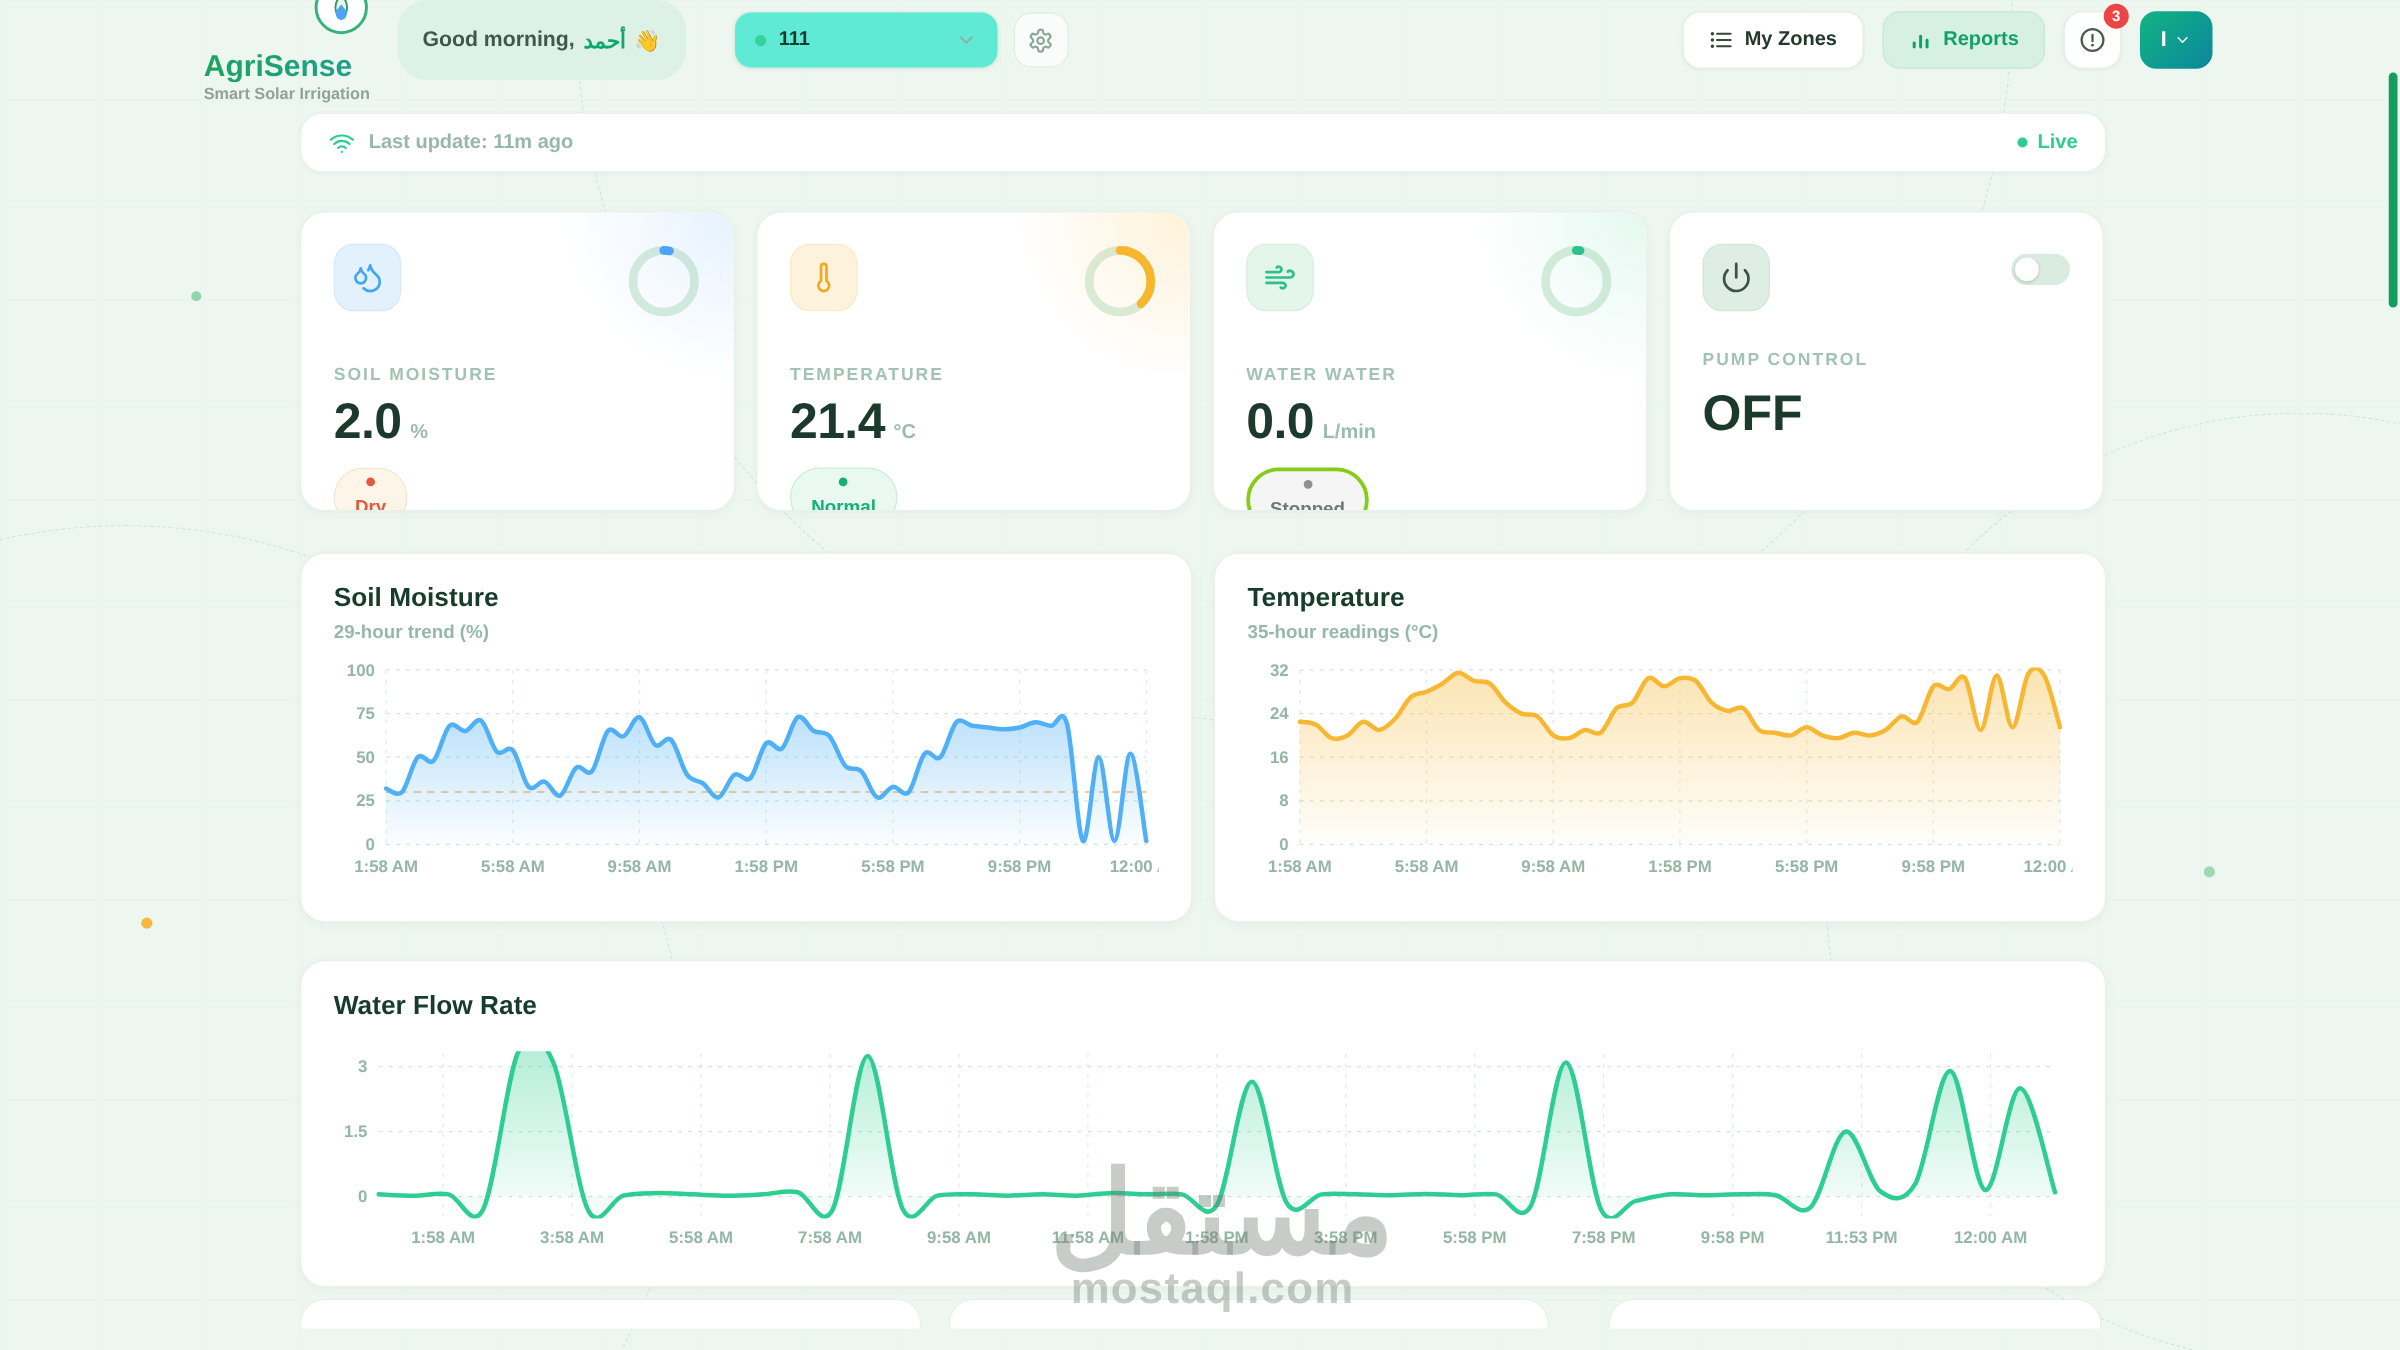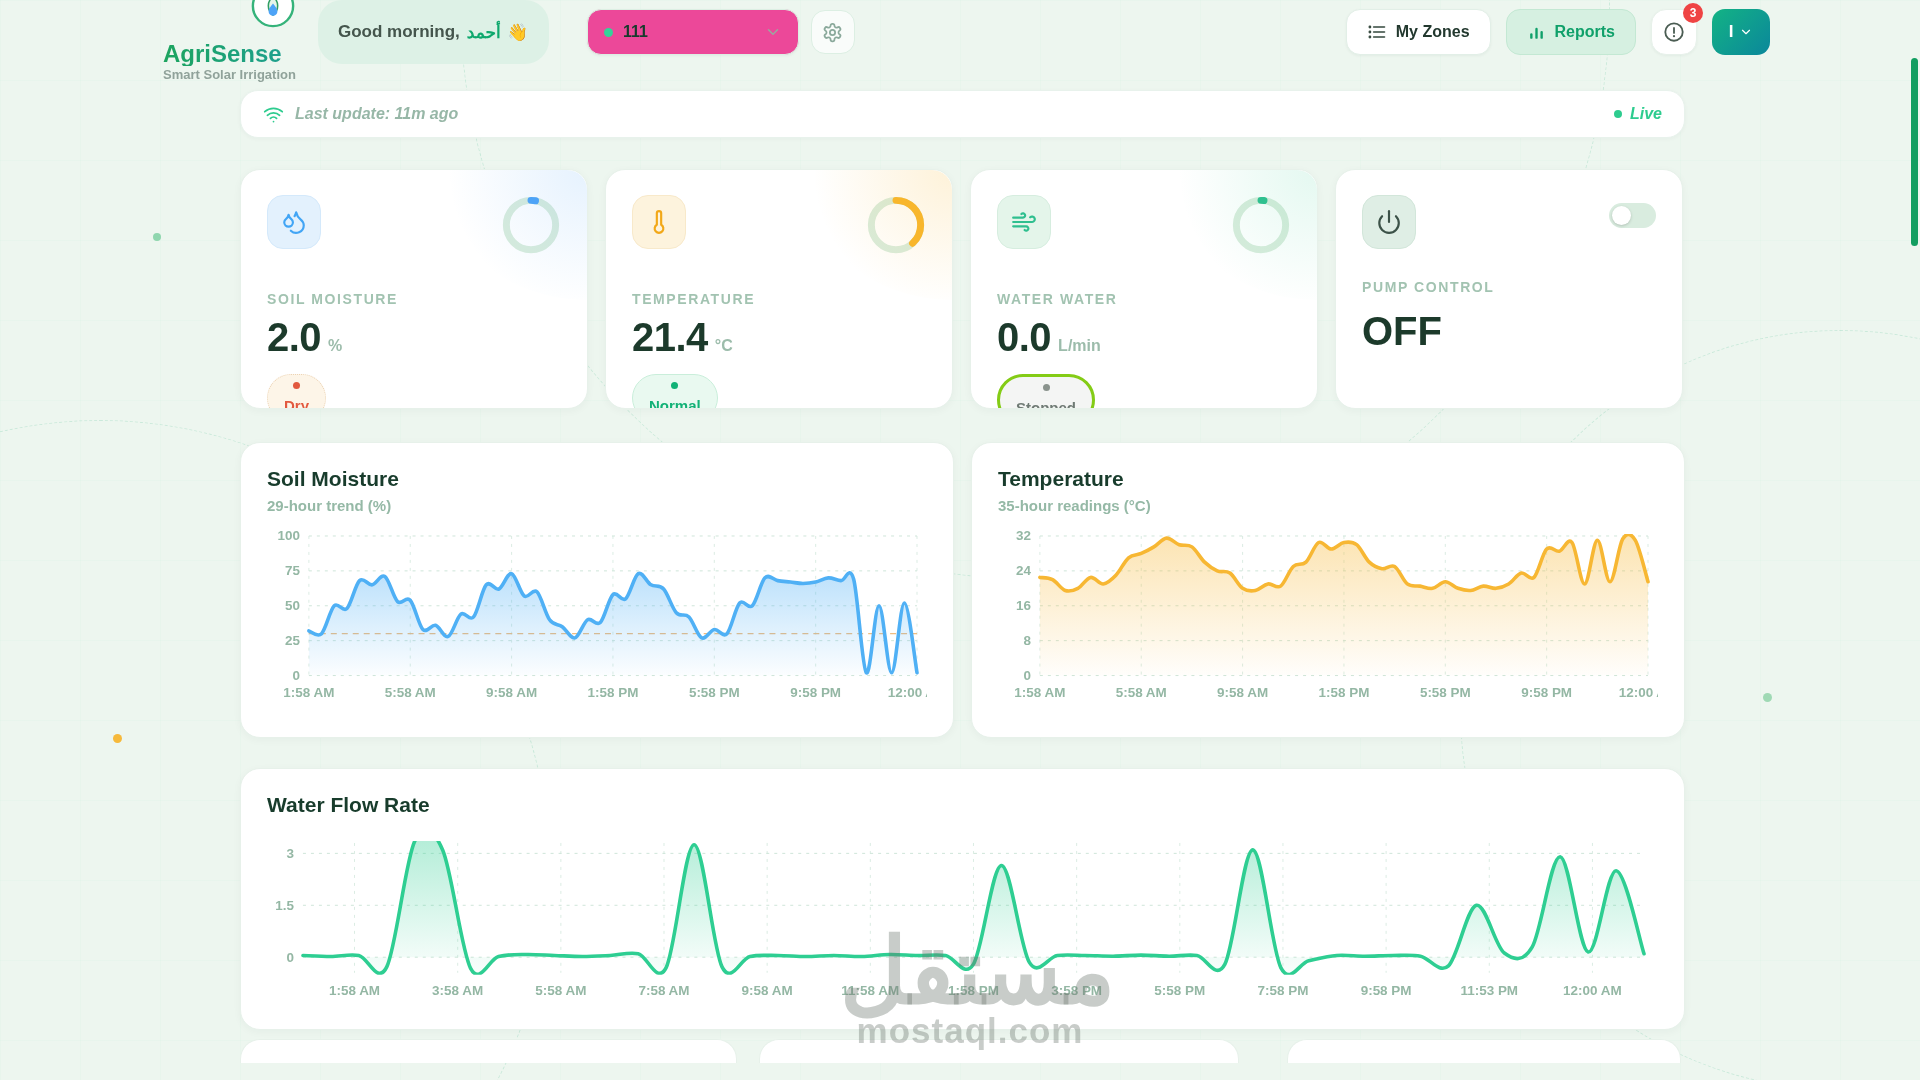--- a/index.html
+++ b/index.html
@@ -24,21 +24,21 @@
   .header{position:relative;display:flex;align-items:center;height:64px;padding:0 150px 0 163px;}
   .brand{display:flex;align-items:flex-end;gap:12px;flex-direction:column;}
   .logo-badge{width:46px;height:46px;}
   .brand-text{line-height:1.05;}
   .brand-name{font-size:24px;font-weight:800;
     background:linear-gradient(90deg,#1ca45e,#1e9f93);-webkit-background-clip:text;background-clip:text;color:transparent;}
   .brand-tag{font-size:13px;color:#90a29a;font-weight:600;margin-top:2px;}
   .greeting{display:flex;align-items:center;height:64px;background:#ddf1e6;border-radius:24px;
     padding:0 20px;margin-left:22px;font-size:17px;font-weight:600;color:#44554c;gap:7px;}
   .greeting .uname{color:#0ea86d;font-weight:700;}
-  .zone-select{display:flex;align-items:center;height:46px;width:212px;background:#ec4899;
+  .zone-select{display:flex;align-items:center;height:46px;width:212px;background:#5eead4;
     border:1px solid #dcefe3;border-radius:14px;margin-left:38px;padding:0 16px;gap:10px;
     box-shadow:0 1px 3px rgba(23,59,44,.05);cursor:pointer;}
   .zone-dot{width:9px;height:9px;border-radius:50%;background:#34d399;}
   .zone-val{font-size:16px;font-weight:700;color:#173b2c;flex:1;}
   .icon-btn{display:flex;align-items:center;justify-content:center;width:44px;height:44px;
     border:1px solid #dcefe3;border-radius:14px;background:rgba(255,255,255,.65);margin-left:12px;cursor:pointer;}
   .header-right{margin-left:auto;display:flex;align-items:center;gap:15px;}
   .btn{display:flex;align-items:center;gap:9px;height:46px;border-radius:14px;padding:0 20px;
     font-size:16px;font-weight:700;cursor:pointer;}
   .btn-zones{background:#fff;border:1px solid #e2efe7;color:#22382e;box-shadow:0 1px 3px rgba(23,59,44,.05);}
@@ -48,21 +48,21 @@
     box-shadow:0 1px 3px rgba(23,59,44,.05);}
   .alert-badge{position:absolute;top:-7px;right:-7px;min-width:20px;height:20px;border-radius:50%;
     background:#ef4444;color:#fff;font-size:12px;font-weight:700;display:flex;align-items:center;justify-content:center;}
   .avatar-btn{display:flex;align-items:center;justify-content:center;gap:6px;width:58px;height:46px;
     border-radius:13px;background:linear-gradient(135deg,#13b384,#0b879b);color:#fff;
     font-size:17px;font-weight:700;cursor:pointer;border:none;}
 
   
   .main{position:relative;width:1445px;margin-left:240px;}
   .status-bar{display:flex;align-items:center;height:48px;background:#fff;border:1px solid #e8f2ec;
-    border-radius:18px;margin-top:26px;padding:0 22px;box-shadow:0 1px 4px rgba(23,59,44,.04);font-style:italic;}
+    border-radius:18px;margin-top:26px;padding:0 22px;box-shadow:0 1px 4px rgba(23,59,44,.04);}
   .status-text{font-size:16px;font-weight:600;color:#97b7a7;margin-left:11px;}
   .live{margin-left:auto;display:flex;align-items:center;gap:8px;font-size:16px;font-weight:700;color:#2ecc8f;}
   .live-dot{width:8px;height:8px;border-radius:50%;background:#2ecc8f;}
 
   
   .cards-row{display:flex;gap:17px;margin-top:31px;}
   .mcard{position:relative;width:348px;height:240px;background:#fff;border:1px solid #e7f1ea;
     border-radius:20px;padding:25px 26px;box-shadow:0 2px 8px rgba(23,59,44,.04);overflow:hidden;}
   .mcard::after{content:"";position:absolute;right:0;top:0;width:150px;height:130px;
     border-radius:0 20px 0 100%;pointer-events:none;}

